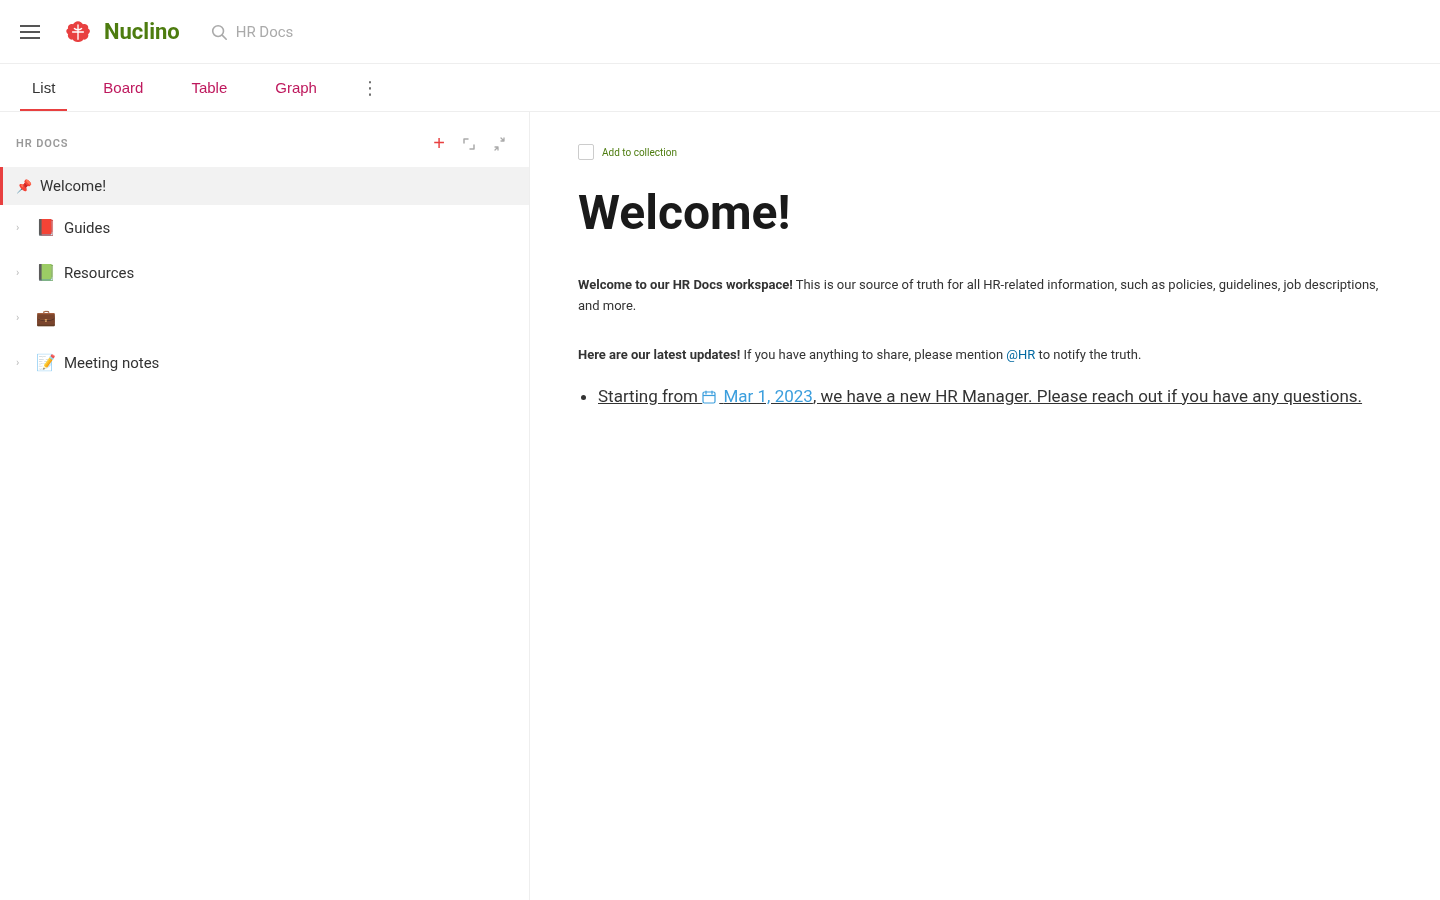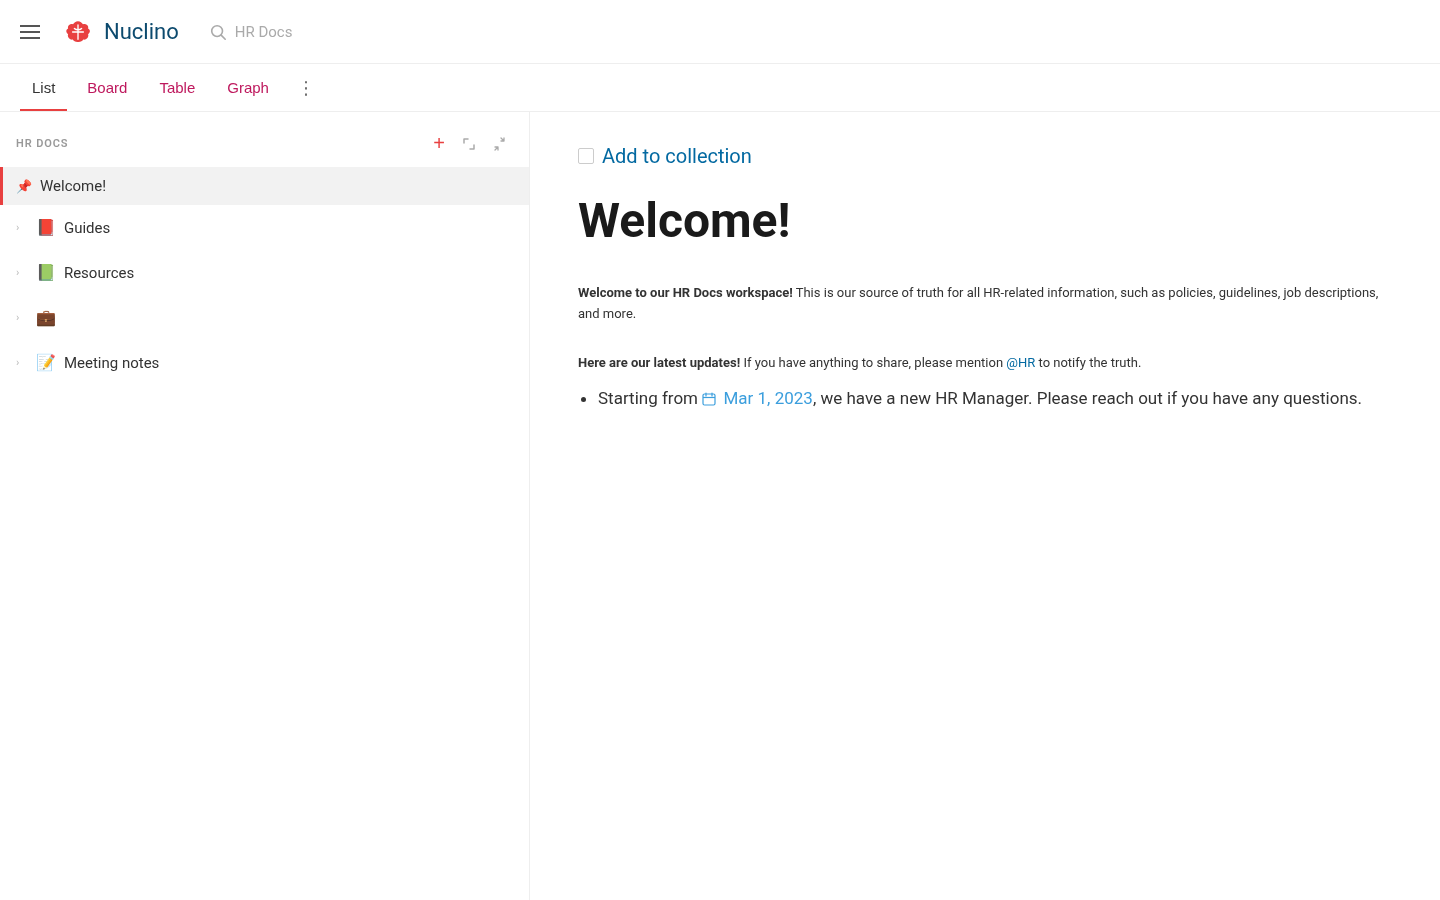--- a/index.html
+++ b/index.html
@@ -19,32 +19,32 @@
     }
     .hamburger-icon { display: flex; flex-direction: column; gap: 4px; }
     .hamburger-icon span { display: block; width: 20px; height: 2px; background: #555; }
 
     .logo {
       display: flex; align-items: center; gap: 8px; text-decoration: none;
     }
     .logo-brain {
       width: 36px; height: 36px;
     }
-    .logo-text { font-size: 22px; font-weight: 400; color: #0c4a6e; }
+    .logo-text { font-size: 22px; font-weight: 700; color: #4d7c0f; }
 
     .search-area {
       display: flex; align-items: center; gap: 8px; margin-left: 30px; color: #aaa; cursor: pointer;
     }
     .search-icon-svg { width: 18px; height: 18px; }
     .search-placeholder { font-size: 15px; color: #aaa; }
 
     
     .view-tabs {
       display: flex; align-items: center; padding: 0 20px;
-      border-bottom: 1px solid #eee; flex-shrink: 0; height: 48px; gap: 8px;
+      border-bottom: 1px solid #eee; flex-shrink: 0; height: 48px; gap: 24px;
     }
     .tab-item {
       padding: 0 12px; height: 100%; display: flex; align-items: center;
       font-size: 15px; cursor: pointer; color: #be185d; position: relative; border: none; background: none;
     }
     .tab-item.active { color: #333; font-weight: 500; }
     .tab-item.active::after {
       content: ''; position: absolute; bottom: 0; left: 0; right: 0; height: 2px; background: #e84040;
     }
     .tab-more-btn {
@@ -101,33 +101,33 @@
     
     .content {
       flex: 1; padding: 32px 48px; overflow-y: auto; background: #fff;
     }
     .add-to-collection {
       display: flex; align-items: center; gap: 8px; margin-bottom: 24px; cursor: pointer;
     }
     .collection-checkbox {
       width: 16px; height: 16px; border: 1.5px solid #ccc; border-radius: 2px; flex-shrink: 0;
     }
-    .collection-label { font-size: 20px; color: #0369a1; }
+    .collection-label { font-size: 10px; color: #4d7c0f; }
 
     .doc-title {
       font-size: 48px; font-weight: 700; color: #1a1a1a; margin-bottom: 32px; line-height: 1.2;
     }
     .doc-section { margin-bottom: 28px; }
     .doc-body { font-size: 13px; line-height: 1.65; color: #333; }
     .doc-body strong { font-weight: 700; }
     .doc-section-title {
       font-size: 32px; font-weight: 700; color: #1a1a1a; margin-bottom: 16px; margin-top: 24px;
     }
     .doc-link { color: #0369a1; text-decoration: none; }
-    .doc-bullet-list { padding-left: 20px; margin-top: 10px; }
+    .doc-bullet-list { padding-left: 20px; margin-top: 16px; text-decoration: underline; }
     .doc-bullet-list li { font-size: 17px; line-height: 1.65; color: #333; margin-bottom: 4px; list-style: disc; }
     .date-link { color: #3b9edd; text-decoration: none; }
     .cal-icon { display: inline-block; width: 14px; height: 14px; vertical-align: middle; margin-right: 3px; color: #3b9edd; }
   </style>
 </head>
 <body>
 
 <div class="topbar">
   <button class="hamburger-btn">
     <div class="hamburger-icon">

